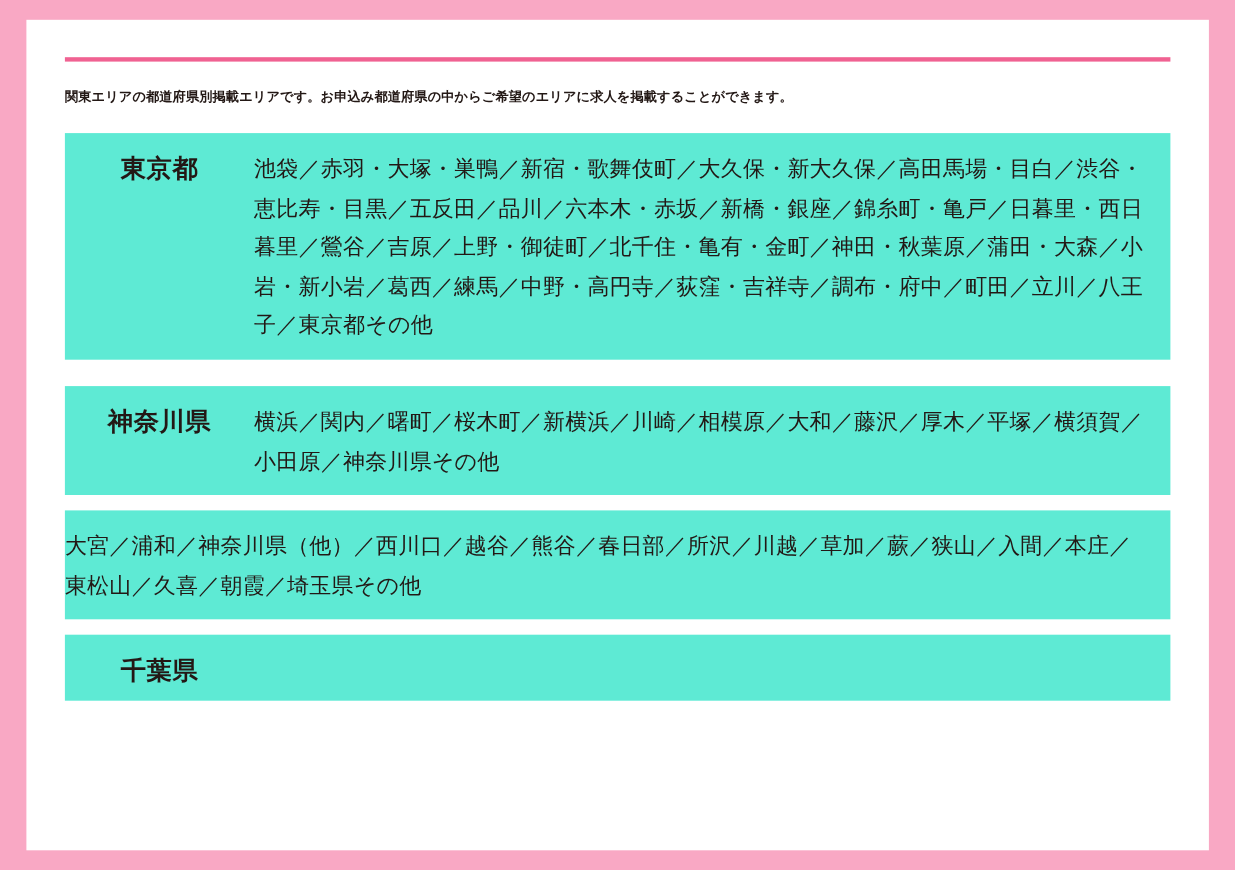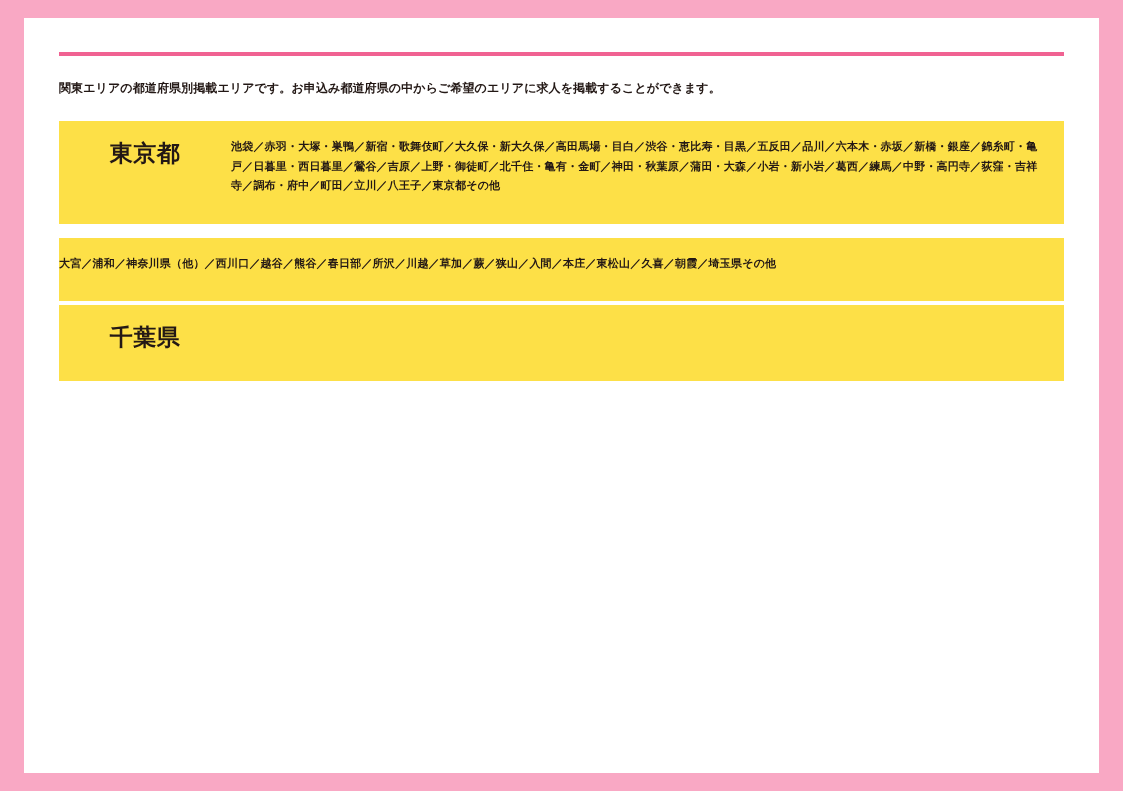--- a/index.html
+++ b/index.html
@@ -47,39 +47,39 @@
     font-size: 12px;
     font-weight: bold;
     color: #231815;
     line-height: 1.75;
     margin: 0 0 22px 0;
     letter-spacing: 0.1px;
   }
   .area-block {
     display: flex;
     align-items: flex-start;
-    background: #fde047;
-    margin-bottom: 4px;
-    padding: 16px 10px 28px 0;
+    background: #5eead4;
+    margin-bottom: 14px;
+    padding: 16px 10px 12px 0;
     box-sizing: border-box;
   }
   .area-name {
     flex: 0 0 172px;
     text-align: center;
     font-size: 23px;
     font-weight: bold;
     color: #231815;
     line-height: 1.3;
     padding-top: 2px;
     letter-spacing: 0.5px;
   }
   .area-list {
     flex: 1 1 auto;
-    font-size: 11px;
-    font-weight: bold;
+    font-size: 20px;
+    font-weight: normal;
     color: #231815;
     line-height: 1.78;
     letter-spacing: 0.2px;
     padding-right: 6px;
   }
   .spacer {
     height: 10px;
   }
 </style>
 </head>
@@ -92,20 +92,24 @@
 
     <p class="lead">関東エリアの都道府県別掲載エリアです。お申込み都道府県の中からご希望のエリアに求人を掲載することができます。</p>
 
     <div class="area-block">
       <div class="area-name">東京都</div>
       <div class="area-list">池袋／赤羽・大塚・巣鴨／新宿・歌舞伎町／大久保・新大久保／高田馬場・目白／渋谷・恵比寿・目黒／五反田／品川／六本木・赤坂／新橋・銀座／錦糸町・亀戸／日暮里・西日暮里／鶯谷／吉原／上野・御徒町／北千住・亀有・金町／神田・秋葉原／蒲田・大森／小岩・新小岩／葛西／練馬／中野・高円寺／荻窪・吉祥寺／調布・府中／町田／立川／八王子／東京都その他</div>
     </div>
 
     <div class="spacer"></div>
 
+    <div class="area-block">
+      <div class="area-name">神奈川県</div>
+      <div class="area-list">横浜／関内／曙町／桜木町／新横浜／川崎／相模原／大和／藤沢／厚木／平塚／横須賀／小田原／神奈川県その他</div>
+    </div>
 
     <div class="area-block">
       <div class="area-list">大宮／浦和／神奈川県（他）／西川口／越谷／熊谷／春日部／所沢／川越／草加／蕨／狭山／入間／本庄／東松山／久喜／朝霞／埼玉県その他</div>
     </div>
 
     <div class="area-block">
       <div class="area-name">千葉県</div>
     </div>
 
   </div>

